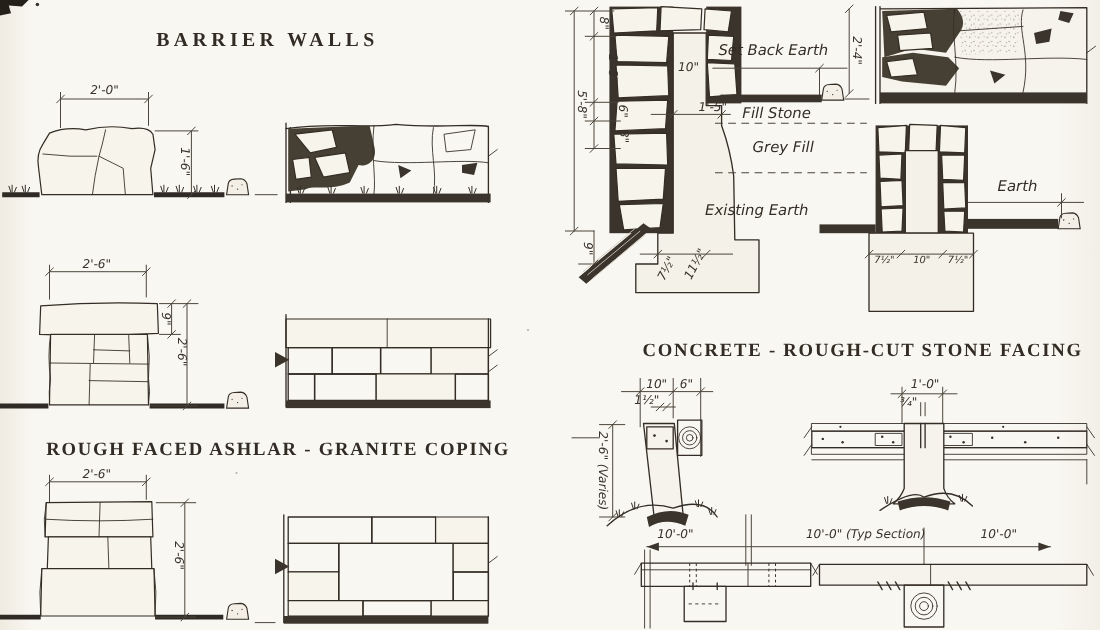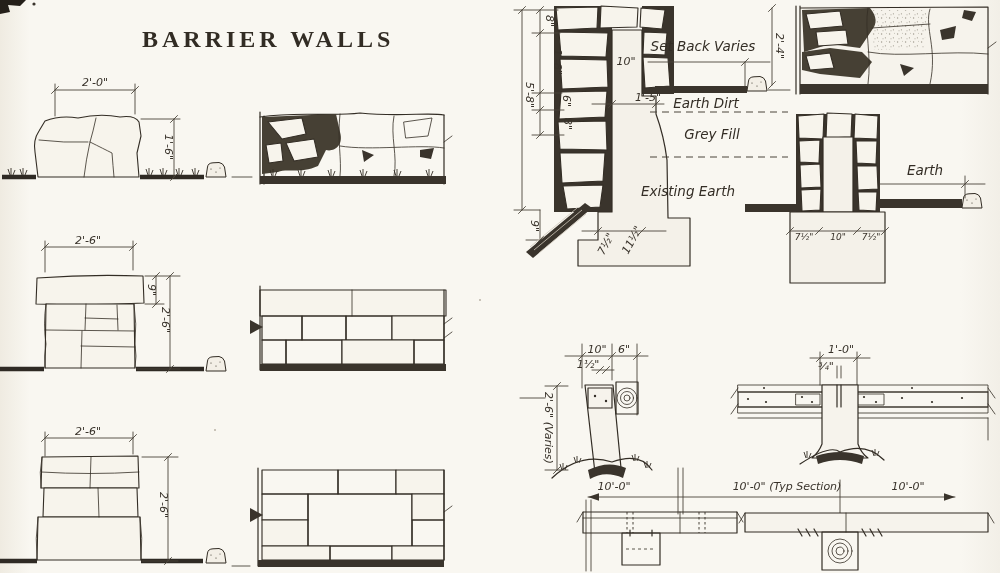--- a/index.html
+++ b/index.html
@@ -16,21 +16,21 @@
   .dark{fill:#3a342c;stroke:none;}
   .gnd{fill:none;stroke:#2f2a24;stroke-width:4.5;stroke-linecap:butt;}
   .dash{fill:none;stroke:#4a443a;stroke-width:1;stroke-dasharray:7 5;}
   .grass{fill:none;stroke:#332d25;stroke-width:.9;}
   .lbl{position:absolute;font:italic 11px "DejaVu Sans",sans-serif;color:#38322a;white-space:nowrap;transform:translate(-50%,-50%);}
   .lbl.v{transform:translate(-50%,-50%) rotate(90deg);}
   .lbl.d{transform:translate(-50%,-50%) rotate(-62deg);}
   .lbl.sm{font-size:9px;}
   .ann{position:absolute;font:italic 13.5px "DejaVu Sans",sans-serif;color:#332d25;white-space:nowrap;transform:translate(-50%,-50%);}
   .cap{position:absolute;font:bold 17px "Liberation Serif",serif;letter-spacing:1.6px;color:#322c24;white-space:nowrap;}
-  .cap.title{font-size:24px;letter-spacing:4px;}
+  .cap.title{font-size:18px;letter-spacing:4px;}
 </style>
 </head>
 <body>
 
 <div class="sheet">
 
 <svg width="1000" height="573" viewBox="0 0 1000 573">
   <defs>
     <pattern id="stip" width="8" height="8" patternUnits="userSpaceOnUse">
       <circle cx="1.6" cy="2" r=".7" fill="#57503f"></circle>
@@ -340,42 +340,44 @@
     <rect x="822" y="532" width="36" height="38" fill="#57503f" class="ln"></rect>
     <circle cx="840" cy="551" r="4" class="ln thin"></circle>
         <circle cx="840" cy="551" r="8" class="ln thin"></circle>
         <circle cx="840" cy="551" r="12" class="ln thin"></circle>
     <path class="ln" d="M798,529 l4,7 M806,529 l4,7 M814,529 l4,7 M862,529 l4,7 M870,529 l4,7 M878,529 l4,7"></path>
     <path class="ln thin" d="M745,513 l-6,10 M988,513 l6,10 M988,418 L988,440"></path>
   </g>
 </svg>
 
   <div class="cap title" style="left:142px;top:26px">BARRIER WALLS</div>
+  <div class="cap" style="left:42px;top:399px">ROUGH FACED ASHLAR - GRANITE COPING</div>
+  <div class="cap" style="left:584px;top:309px">CONCRETE - ROUGH-CUT STONE FACING</div>
 
   <div class="lbl" style="left:95px;top:82px">2'-0"</div>
   <div class="lbl v" style="left:168px;top:147px">1'-6"</div>
   <div class="lbl" style="left:88px;top:240px">2'-6"</div>
   <div class="lbl v" style="left:151px;top:290px">9"</div>
   <div class="lbl v" style="left:165px;top:320px">2'-6"</div>
   <div class="lbl" style="left:88px;top:431px">2'-6"</div>
   <div class="lbl v" style="left:163px;top:505px">2'-6"</div>
 
   <div class="lbl v" style="left:549px;top:21px">8"</div>
   <div class="lbl v" style="left:557px;top:62px">1'-8"</div>
   <div class="lbl v" style="left:529px;top:95px">5'-8"</div>
   <div class="lbl v" style="left:566px;top:101px">6"</div>
   <div class="lbl v" style="left:567px;top:124px">8"</div>
   <div class="lbl v" style="left:534px;top:226px">9"</div>
   <div class="lbl" style="left:626px;top:61px">10"</div>
   <div class="lbl" style="left:648px;top:97px">1'-5"</div>
   <div class="lbl v" style="left:779px;top:46px">2'-4"</div>
   <div class="lbl d" style="left:606px;top:244px">7½"</div>
   <div class="lbl d" style="left:632px;top:240px">11½"</div>
-  <div class="ann" style="left:703px;top:46px">Set Back Varies</div>
-  <div class="ann" style="left:706px;top:103px">Earth Dirt</div>
+  <div class="ann" style="left:703px;top:46px">Set Back Earth</div>
+  <div class="ann" style="left:706px;top:103px">Fill Stone</div>
   <div class="ann" style="left:712px;top:134px">Grey Fill</div>
   <div class="ann" style="left:688px;top:191px">Existing Earth</div>
 
   <div class="ann" style="left:925px;top:170px">Earth</div>
   <div class="lbl sm" style="left:804px;top:237px">7½"</div>
   <div class="lbl sm" style="left:838px;top:237px">10"</div>
   <div class="lbl sm" style="left:871px;top:237px">7½"</div>
 
   <div class="lbl" style="left:597px;top:349px">10"</div>
   <div class="lbl" style="left:624px;top:349px">6"</div>

